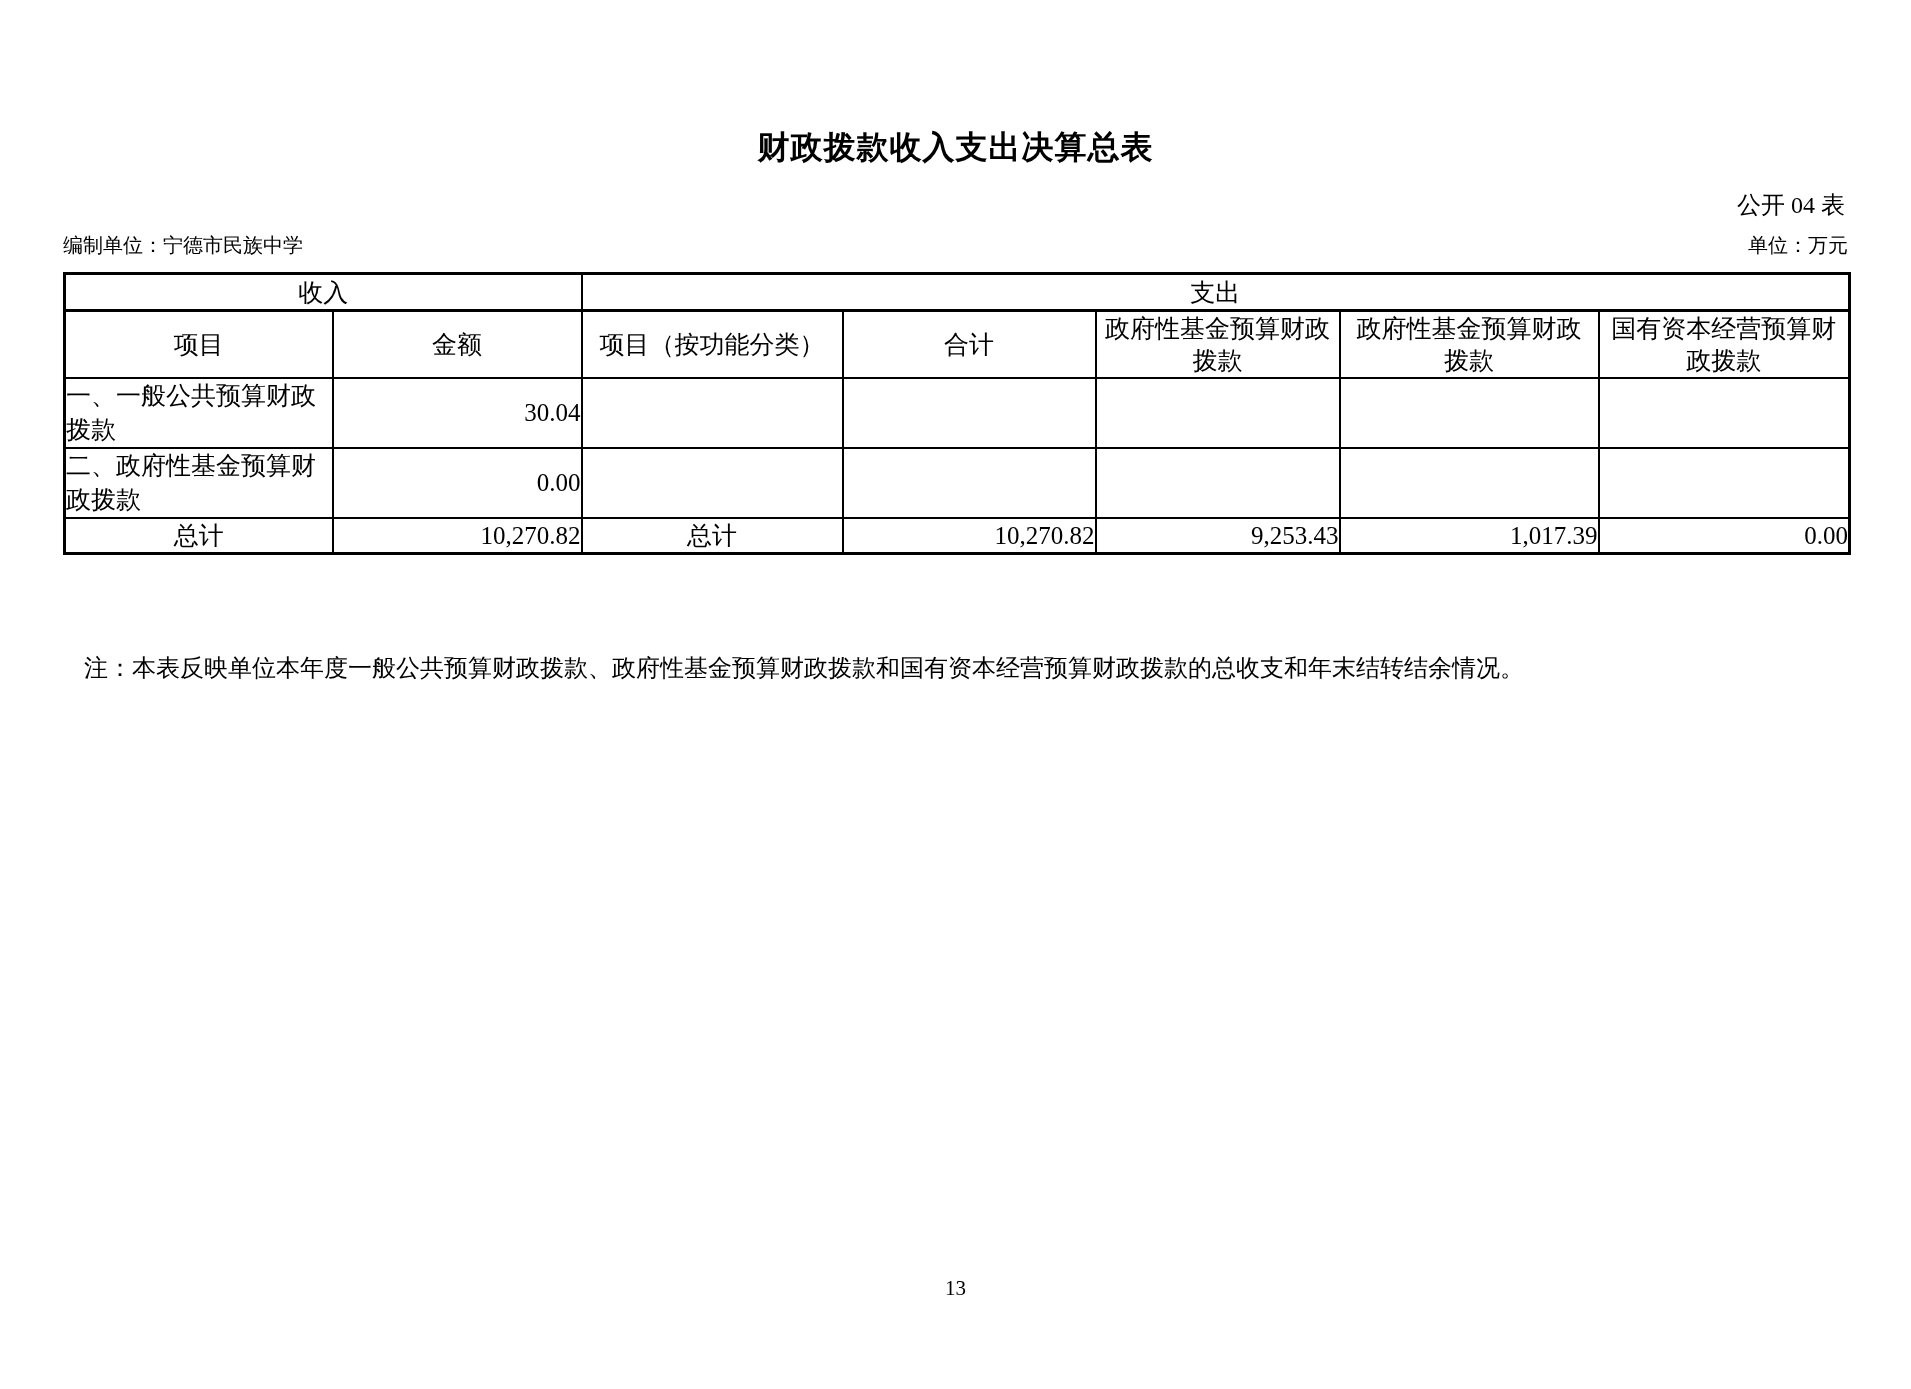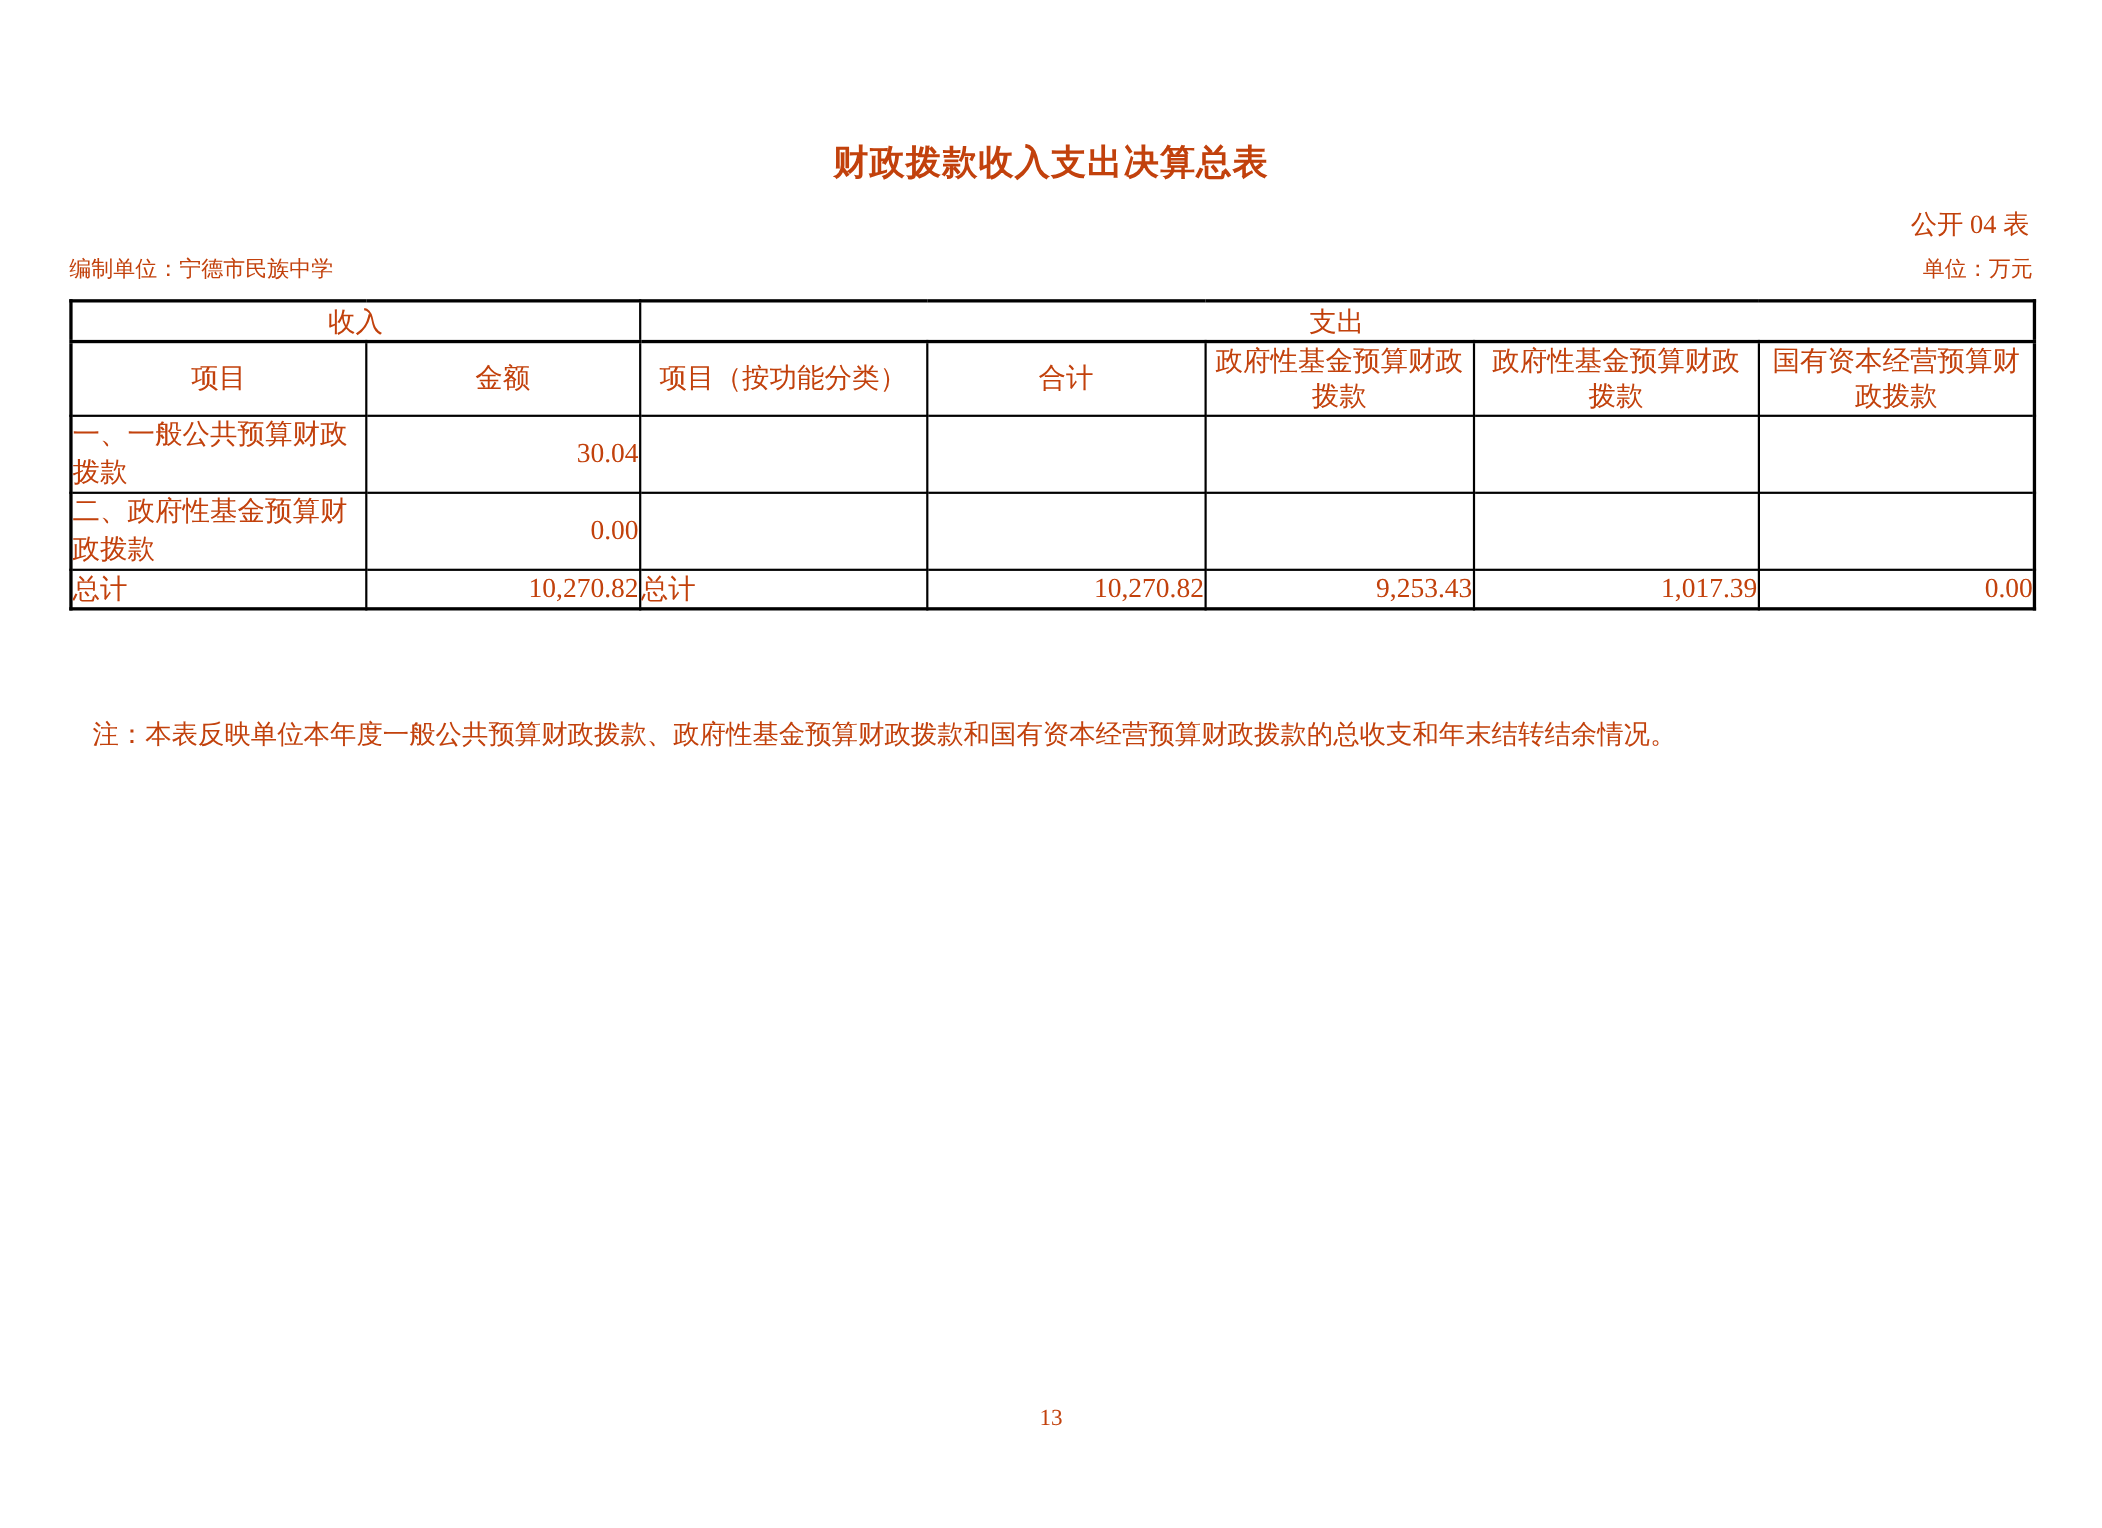--- a/index.html
+++ b/index.html
@@ -1,21 +1,21 @@
 <!DOCTYPE html>
 <html><head>
 <meta charset="utf-8">
 <style>
   html, body { margin: 0; padding: 0; background: #ffffff; }
   .page {
     position: relative;
     width: 1911px;
     height: 1389px;
     background: #ffffff;
-    color: #c2410c;
+    color: #000000;
     font-family: "Liberation Serif", "DejaVu Serif", serif;
     overflow: hidden;
   }
   .title {
     position: absolute;
     top: 126px;
     left: 0;
     width: 100%;
     margin: 0;
     text-align: center;
@@ -73,21 +73,21 @@
   td.cell-label {
     text-align: left;
     padding: 3px 12px 3px 8px;
     line-height: 34px;
   }
   td.cell-num {
     text-align: right;
     padding-right: 14px;
   }
   tr.total-row td { height: 33px; }
-  td.cell-center { text-align: left; font-family: Liberation Mono, monospace; }
+  td.cell-center { text-align: center; font-family: Liberation Mono, monospace; }
   .note {
     position: absolute;
     top: 652px;
     left: 84px;
     margin: 0;
     font-size: 24px;
     line-height: 32px;
   }
   .page-number {
     position: absolute;

